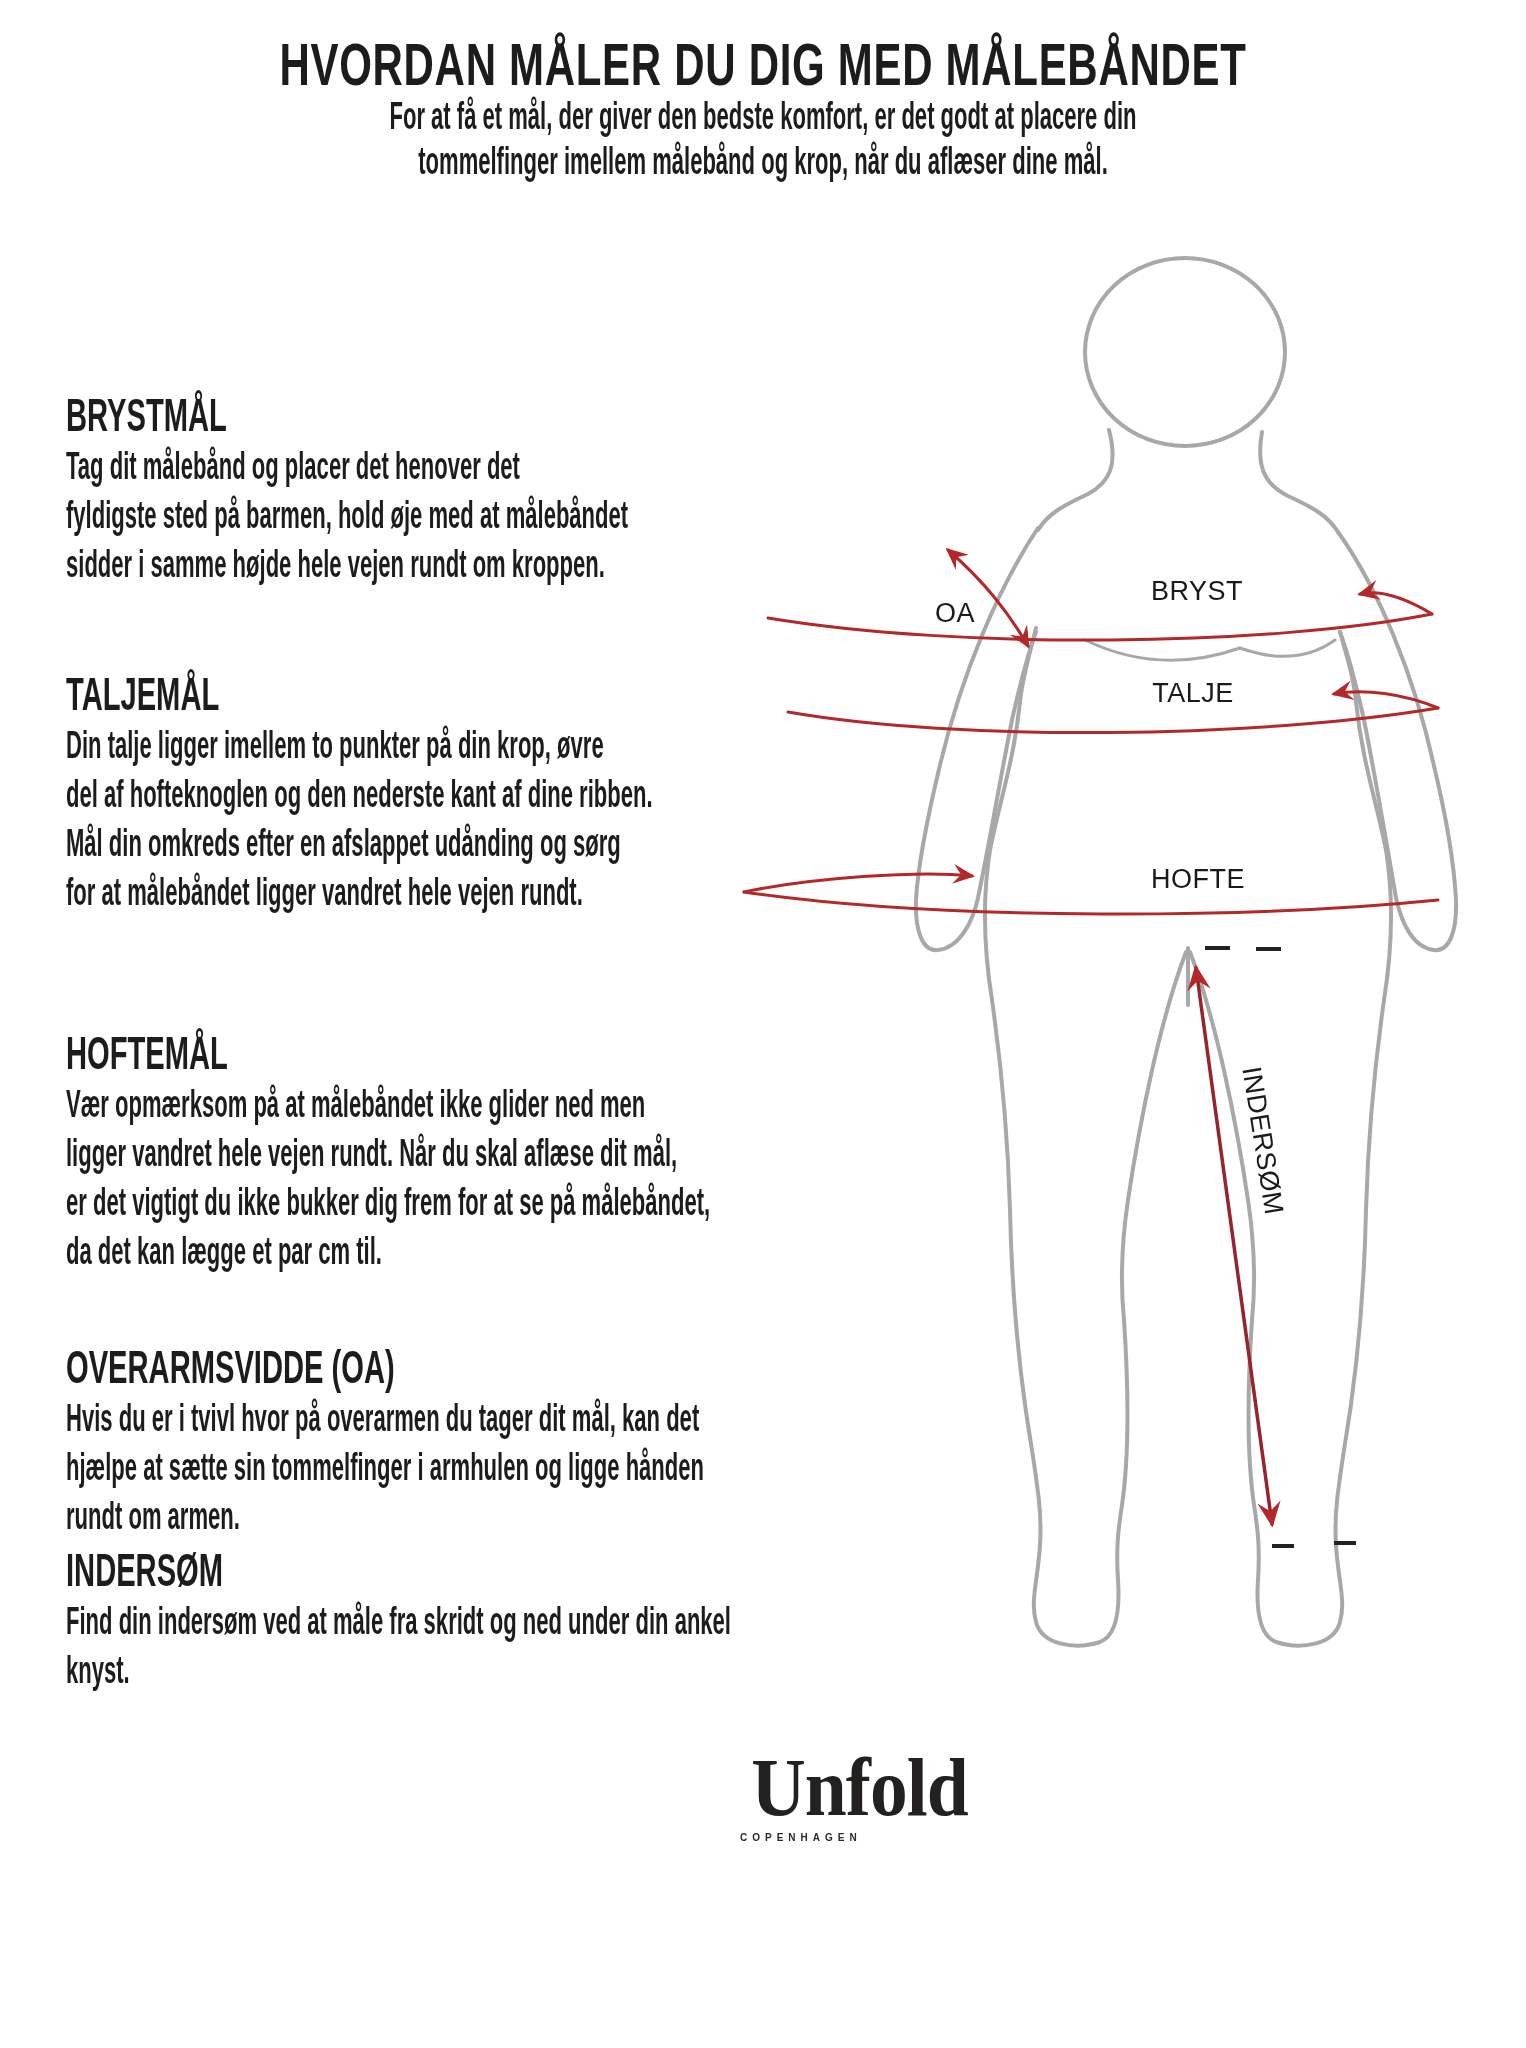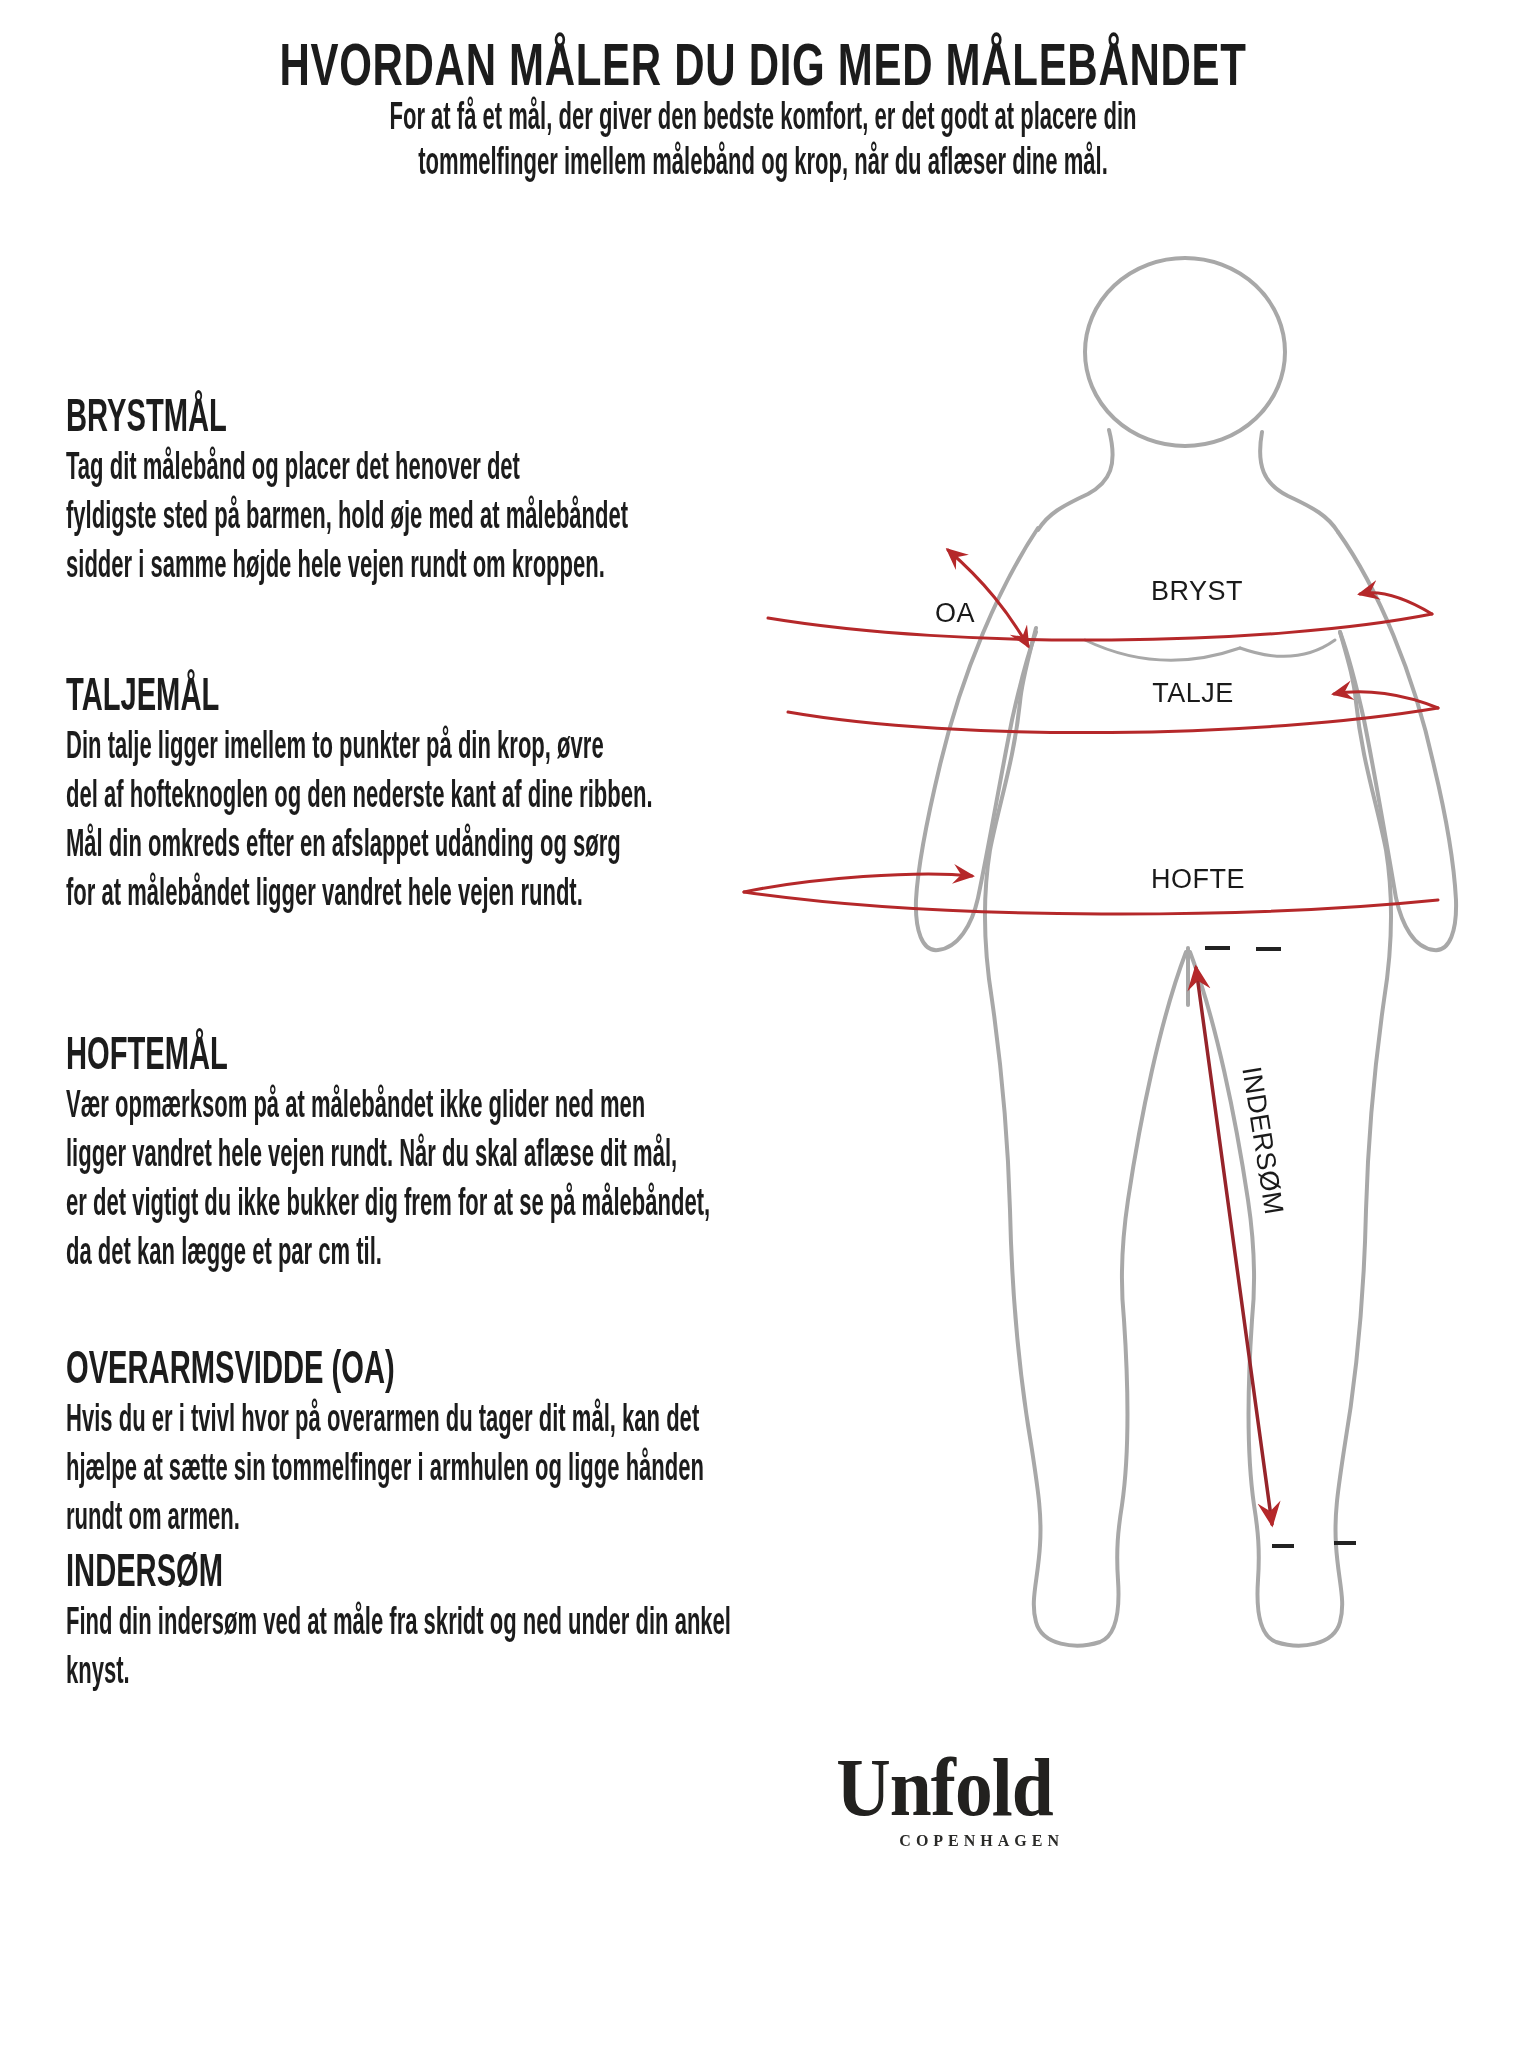--- a/index.html
+++ b/index.html
@@ -22,27 +22,27 @@
   .sec.s1{top:391px}.sec.s2{top:670px}.sec.s3{top:1029px}.sec.s4{top:1343px}.sec.s5{top:1546px}
   .sec h2{
     margin:0 0 3px 0;font-size:47px;line-height:48px;font-weight:bold;
     transform:scaleX(0.62);transform-origin:left top;white-space:nowrap;
   }
   .sec .ln{
     font-size:38px;line-height:49px;font-weight:bold;
     transform:scaleX(0.58);transform-origin:left top;white-space:nowrap;
   }
   .figure{position:absolute;left:700px;top:230px;width:760px;height:1440px;}
-  .logo{position:absolute;left:784px;top:1748px;width:280px;text-align:right;}
+  .logo{position:absolute;left:740px;top:1748px;width:280px;text-align:left;}
   .logo .word{
     font-family:"Liberation Serif",serif;font-size:82px;line-height:80px;
     font-weight:bold;letter-spacing:-1px;color:#22211f;transform:scaleX(0.92);transform-origin:center top;
   }
   .logo .sub{
-    font-size:16px;letter-spacing:5px;margin-top:4px;color:#2a2a28;font-weight:bold;font-family:Liberation Serif, serif;
+    font-size:10px;letter-spacing:5px;margin-top:4px;color:#2a2a28;font-weight:bold;
   }
   svg text{font-family:"Liberation Sans",sans-serif;}
 </style>
 </head>
 <body>
 
 <div class="title">HVORDAN MÅLER DU DIG MED MÅLEBÅNDET</div>
 <div class="subtitle">
   <div>For at få et mål, der giver den bedste komfort, er det godt at placere din</div>
   <div>tommelfinger imellem målebånd og krop, når du aflæser dine mål.</div>

